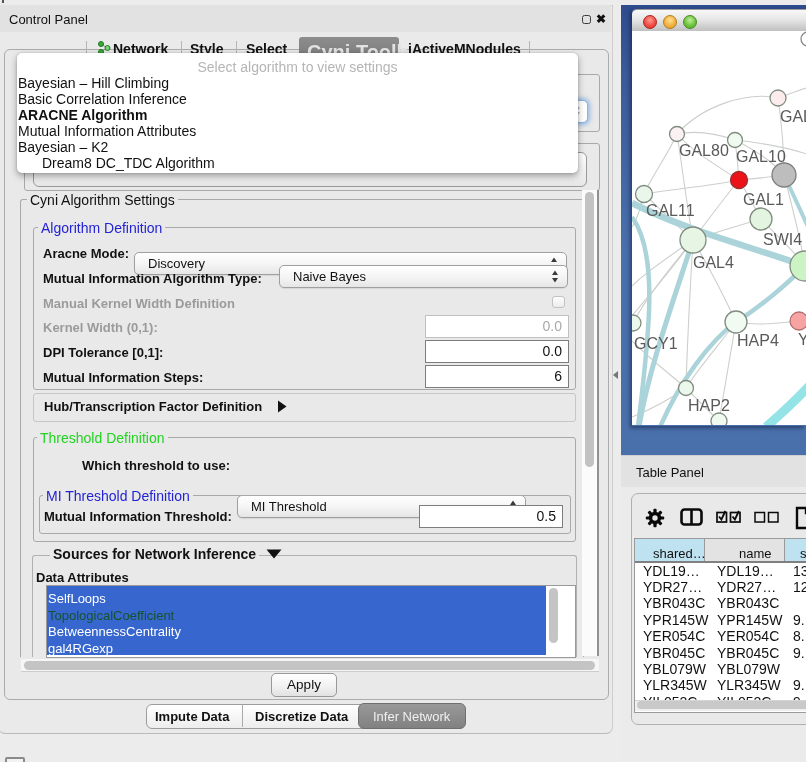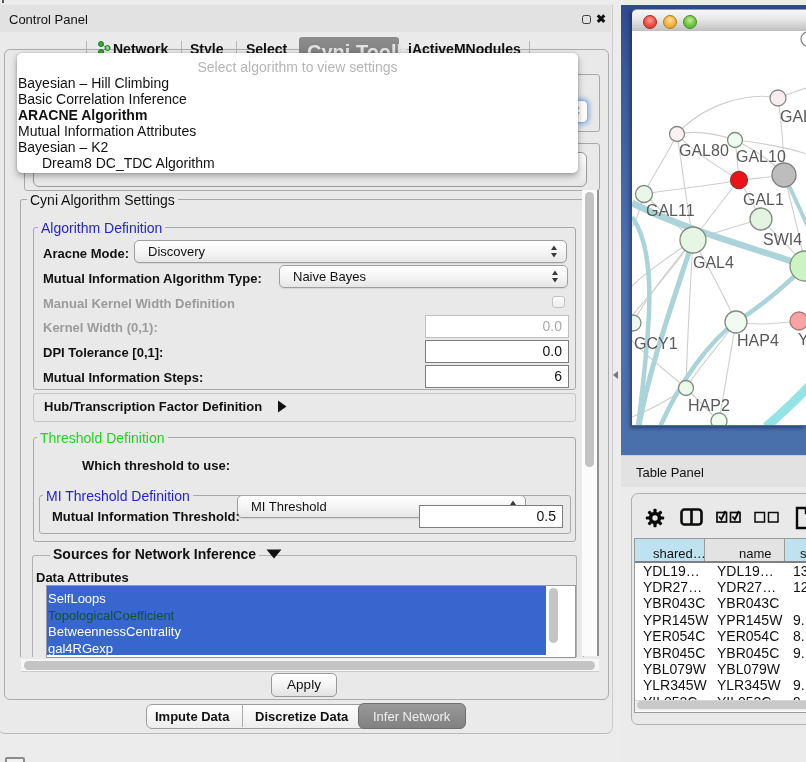--- a/index.html
+++ b/index.html
@@ -68,21 +68,21 @@
 <div class="lbl" style="left:18px;top:139px;font-size:14px;">Bayesian – K2</div>
 <div class="lbl" style="left:18px;top:155px;font-size:14px;padding-left:24px;">Dream8 DC_TDC Algorithm</div>
 
 <div class="abs" style="left:20px;top:199px;width:562px;height:457px;border:1px solid #a8a8a8;border-bottom:none;border-radius:3px 3px 0 0;"></div>
 <div class="fslbl" style="left:27px;top:192px;">Cyni Algorithm Settings</div>
 
 <div class="fs" style="left:33px;top:227px;width:541px;height:161px;"></div>
 <div class="fslbl" style="left:38px;top:220px;color:#2323d6;">Algorithm Definition</div>
 
 <div class="lbl b" style="left:43px;top:246px;">Aracne Mode:</div>
-<div class="combo" style="left:134px;top:240px;width:431px;height:21px;">
+<div class="combo" style="left:134px;top:252px;width:431px;height:21px;">
   <span class="ct">Discovery</span>
   <span class="carr">
       <svg width="8" height="15" viewBox="0 0 8 15">
         <path d="M4 1.5 L7 6 L1 6 Z" fill="#3a3a3a"></path>
         <path d="M4 13.5 L7 9 L1 9 Z" fill="#3a3a3a"></path>
       </svg>
     </span>
 </div>
 <div class="lbl b" style="left:43px;top:271px;">Mutual Information Algorithm Type:</div>
 <div class="combo" style="left:279px;top:265px;width:287px;height:21px;">
@@ -128,21 +128,21 @@
   <span class="carr">
       <svg width="8" height="15" viewBox="0 0 8 15">
         <path d="M4 1.5 L7 6 L1 6 Z" fill="#3a3a3a"></path>
         <path d="M4 13.5 L7 9 L1 9 Z" fill="#3a3a3a"></path>
       </svg>
     </span>
 </div>
 
 <div class="fs" style="left:39px;top:495px;width:530px;height:37px;"></div>
 <div class="fslbl" style="left:43px;top:488px;color:#2323d6;">MI Threshold Definition</div>
-<div class="lbl b" style="left:44px;top:509px;margin-left:8px;">Mutual Information Threshold:</div>
+<div class="lbl b" style="left:44px;top:509px;">Mutual Information Threshold:</div>
 <div class="tf" style="left:419px;top:505px;width:142px;height:21px;">
     <span>0.5</span>
   </div>
 
 <div class="abs" style="left:32px;top:555px;width:543px;height:101px;border:1px solid #b0b0b0;border-bottom:none;border-radius:3px 3px 0 0;"></div>
 <div class="fslbl b" style="left:50px;top:546px;">Sources for Network Inference</div>
 <svg class="abs" style="left:266px;top:549px;" width="16" height="10" viewBox="0 0 16 10">
     <path d="M0.5 0.5 L15.5 0.5 L8 9.5 Z" fill="#111"></path>
   </svg>
 

